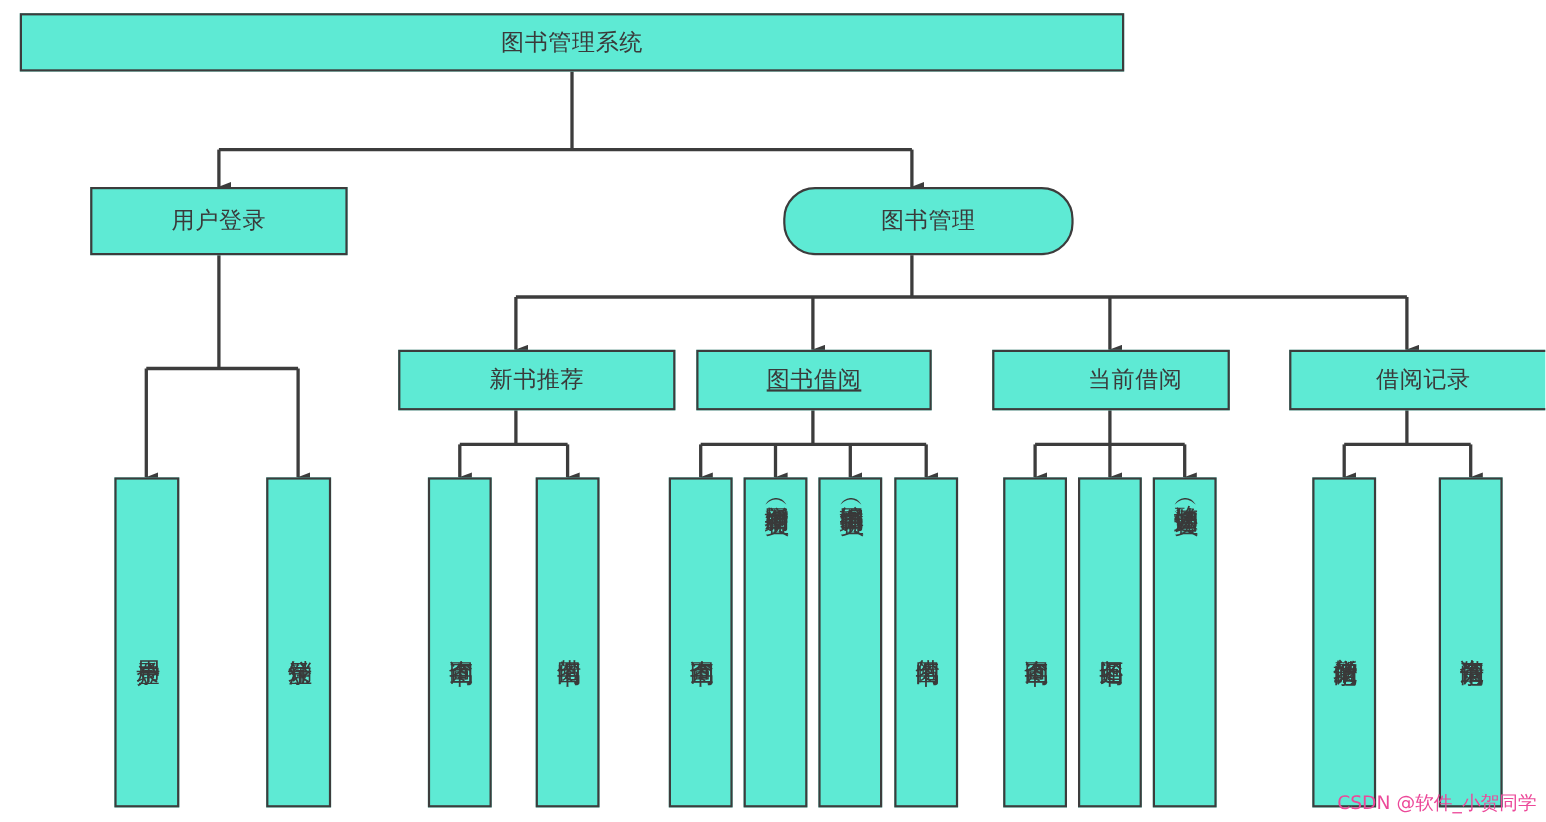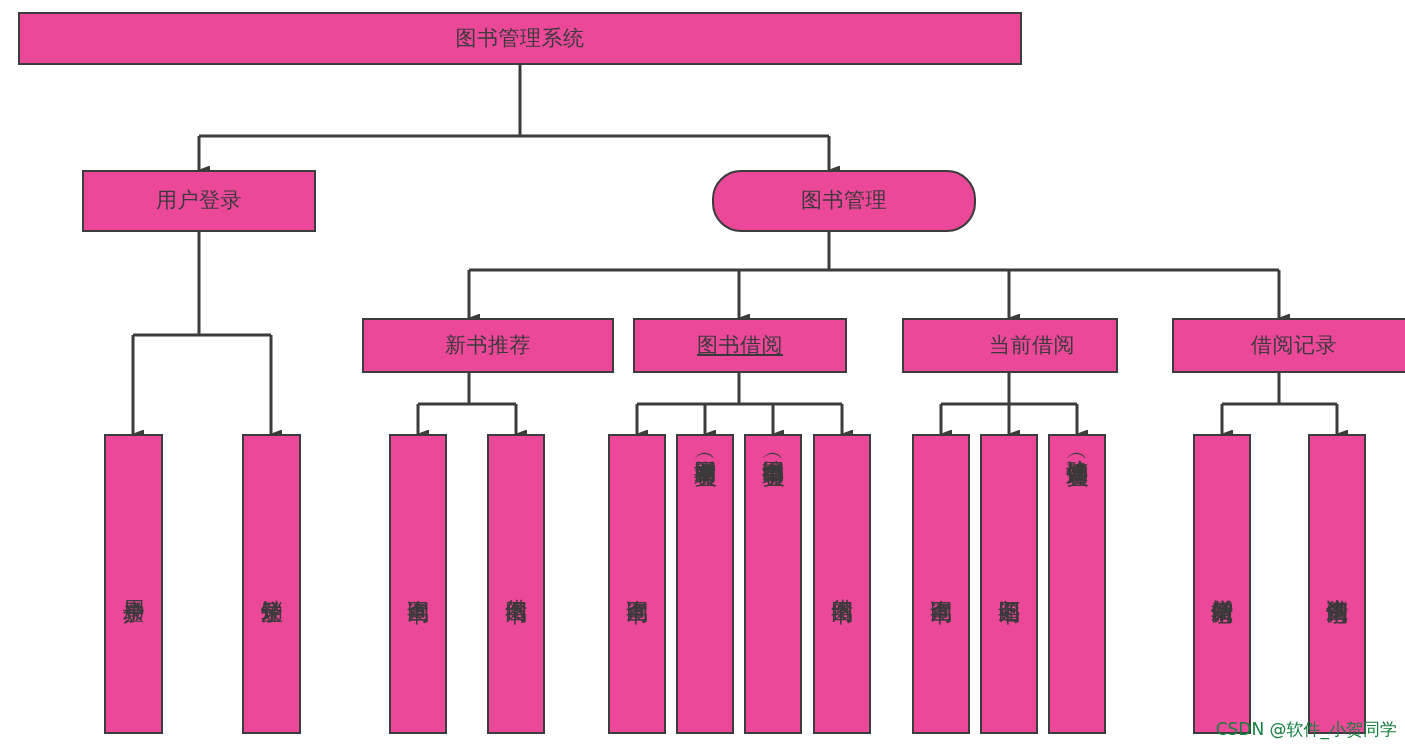--- a/index.html
+++ b/index.html
@@ -22,21 +22,21 @@
     position: absolute;
     left: 0;
     top: 0;
     width: 1405px;
     height: 747px;
   }
   .node-box {
     position: absolute;
     box-sizing: border-box;
     border: 2px solid #3c3c3c;
-    background: #ec4899;
+    background: #5eead4;
     display: flex;
     align-items: center;
     justify-content: center;
     color: #3a3a3a;
   }
   .node-label {
     display: block;
     text-align: center;
     color: #3a3a3a;
     letter-spacing: 0.5px;
@@ -59,21 +59,21 @@
     margin: 0 auto;
   }
   .node-vertical.align-center {
     align-items: center;
   }
   #watermark {
     position: absolute;
     right: 8px;
     bottom: 6px;
     font-size: 17px;
-    color: #15803d;
+    color: #ec4899;
     white-space: nowrap;
     pointer-events: none;
     font-family: "DejaVu Sans", "Liberation Sans", sans-serif;
   }
 </style>
 </head>
 <body>
 
 <div id="diagram-root">
 

